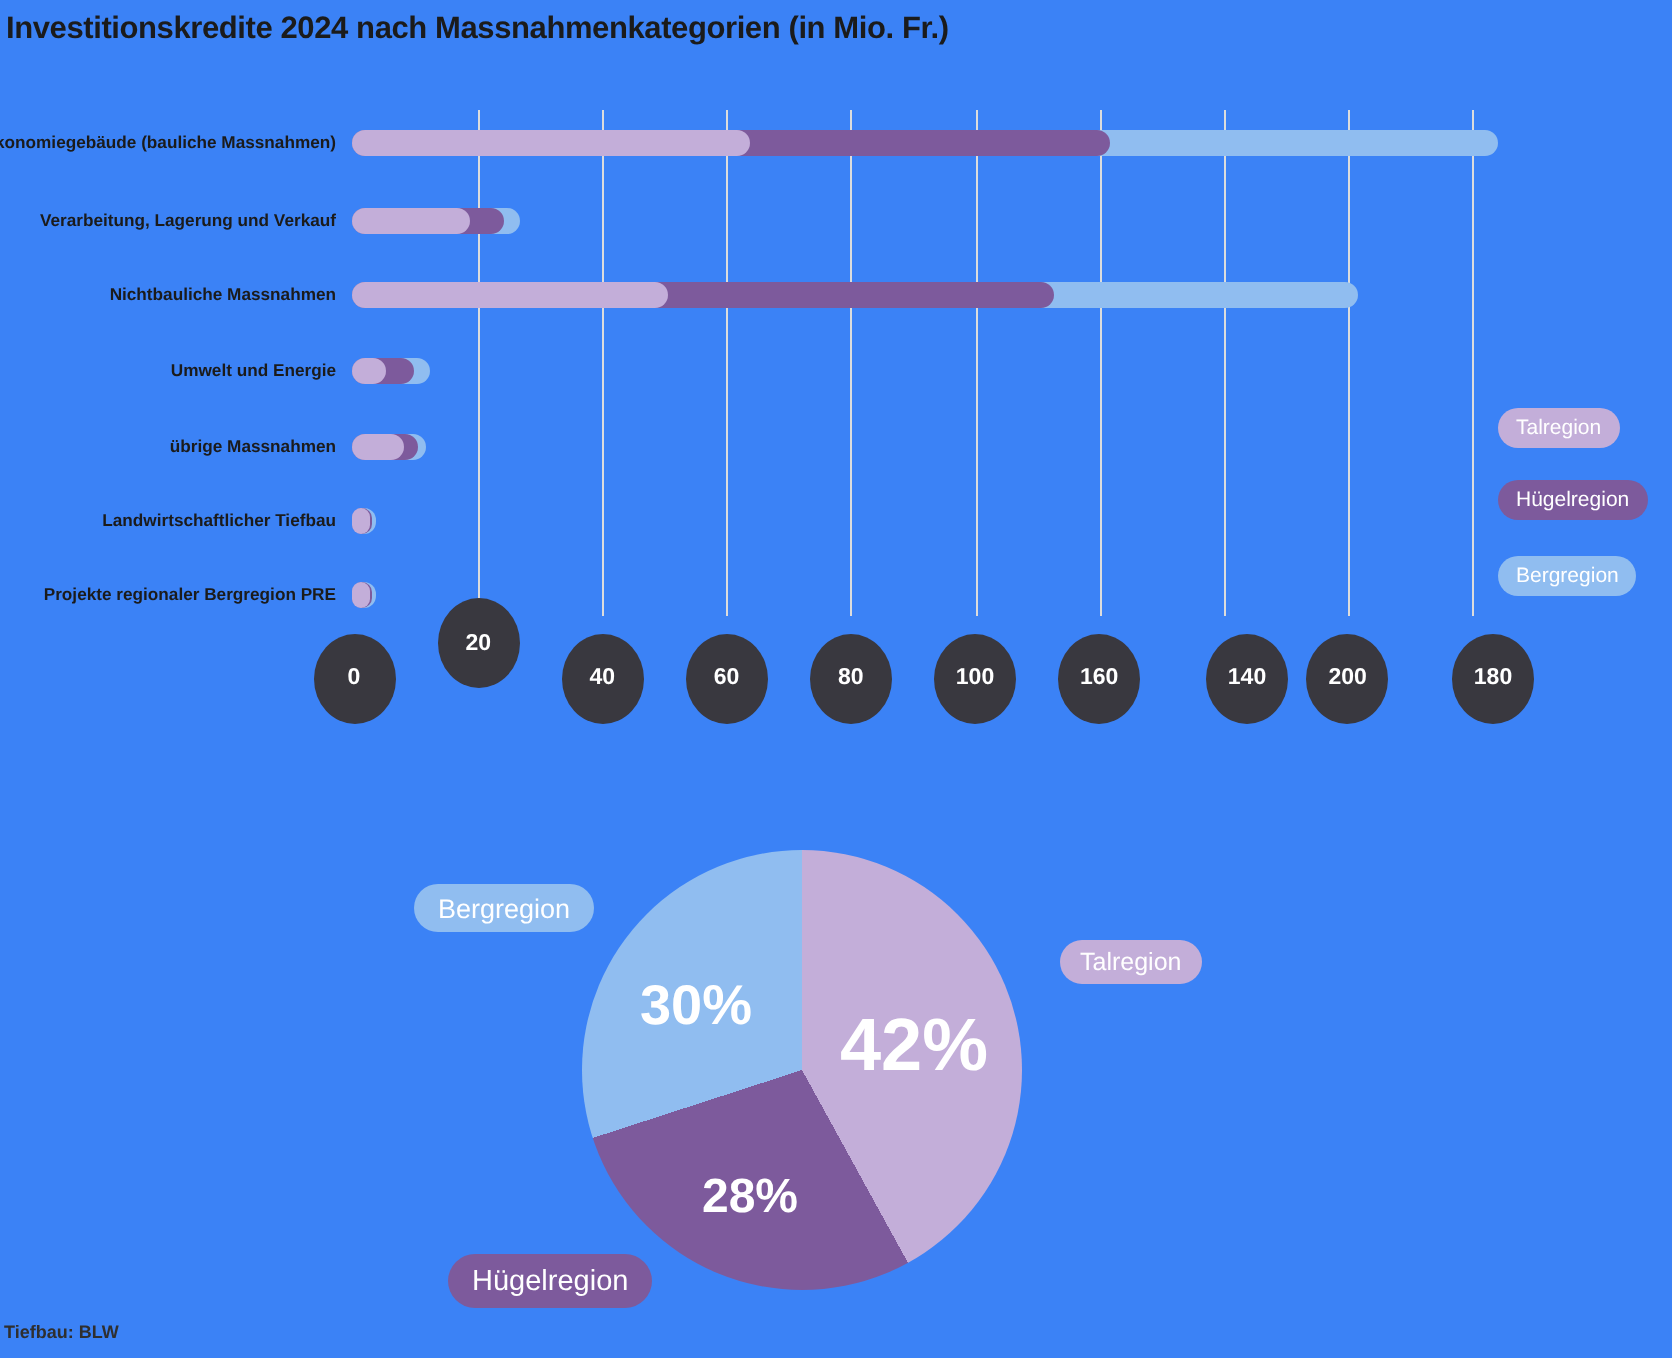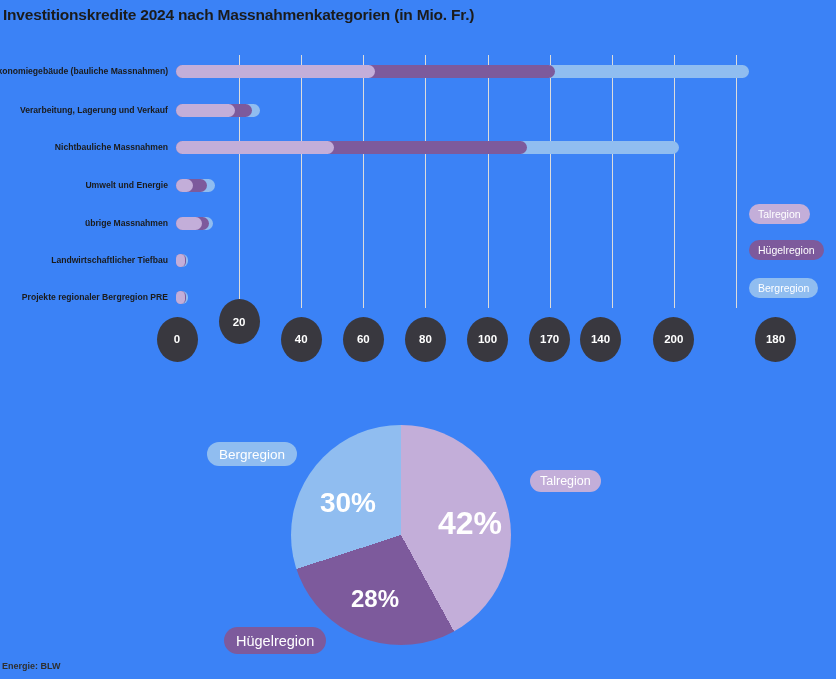--- a/index.html
+++ b/index.html
@@ -82,33 +82,33 @@
       <div class="bar-seg" style="left: 176px; top: 290.5px; width: 10px; background: rgb(125, 90, 156);"></div>
       <div class="bar-seg" style="left: 176px; top: 290.5px; width: 9px; background: rgb(195, 174, 217);"></div>
     </div>
   <div id="axis-layer">
       <div class="tick-circle" style="left: 156.5px; top: 316.5px; background: rgb(57, 56, 63); color: rgb(255, 255, 255);">0</div>
       <div class="tick-circle" style="left: 218.6px; top: 299px; background: rgb(57, 56, 63); color: rgb(255, 255, 255);">20</div>
       <div class="tick-circle" style="left: 280.7px; top: 316.5px; background: rgb(57, 56, 63); color: rgb(255, 255, 255);">40</div>
       <div class="tick-circle" style="left: 342.8px; top: 316.5px; background: rgb(57, 56, 63); color: rgb(255, 255, 255);">60</div>
       <div class="tick-circle" style="left: 404.9px; top: 316.5px; background: rgb(57, 56, 63); color: rgb(255, 255, 255);">80</div>
       <div class="tick-circle" style="left: 467px; top: 316.5px; background: rgb(57, 56, 63); color: rgb(255, 255, 255);">100</div>
-      <div class="tick-circle" style="left: 529.1px; top: 316.5px; background: rgb(57, 56, 63); color: rgb(255, 255, 255);">170</div>
-      <div class="tick-circle" style="left: 580px; top: 316.5px; background: rgb(57, 56, 63); color: rgb(255, 255, 255);">140</div>
+      <div class="tick-circle" style="left: 529.1px; top: 316.5px; background: rgb(57, 56, 63); color: rgb(255, 255, 255);">160</div>
+      <div class="tick-circle" style="left: 603px; top: 316.5px; background: rgb(57, 56, 63); color: rgb(255, 255, 255);">140</div>
       <div class="tick-circle" style="left: 653.3px; top: 316.5px; background: rgb(57, 56, 63); color: rgb(255, 255, 255);">200</div>
-      <div class="tick-circle" style="left: 755px; top: 316.5px; background: rgb(57, 56, 63); color: rgb(255, 255, 255);">180</div>
+      <div class="tick-circle" style="left: 726px; top: 316.5px; background: rgb(57, 56, 63); color: rgb(255, 255, 255);">180</div>
     </div>
   <div id="legend-layer">
       <div class="pill legend-pill" style="left: 749px; top: 204px; background: rgb(195, 174, 217);">Talregion</div>
       <div class="pill legend-pill" style="left: 749px; top: 240px; background: rgb(125, 90, 156);">Hügelregion</div>
       <div class="pill legend-pill" style="left: 749px; top: 278px; background: rgb(144, 189, 240);">Bergregion</div>
     </div>
   <div id="pie-slices" class="pie" style="background: conic-gradient(rgb(195, 174, 217) 0%, rgb(195, 174, 217) 42%, rgb(125, 90, 156) 42%, rgb(125, 90, 156) 70%, rgb(144, 189, 240) 70%, rgb(144, 189, 240) 100%);"></div>
   <div id="pie-labels">
-      <div class="pct-label" style="left: 470px; top: 523px; font-size: 32px;">42%</div>
+      <div class="pct-label" style="left: 457px; top: 523px; font-size: 37px;">42%</div>
       <div class="pill" style="left: 530px; top: 470px; height: 22px; border-radius: 11px; padding: 0px 10px; font-size: 12.5px; font-weight: normal; background: rgb(195, 174, 217);">Talregion</div>
       <div class="pct-label" style="left: 375px; top: 599px; font-size: 24px;">28%</div>
       <div class="pill" style="left: 224px; top: 627px; height: 27px; border-radius: 13.5px; padding: 0px 12px; font-size: 14.5px; font-weight: normal; background: rgb(125, 90, 156);">Hügelregion</div>
       <div class="pct-label" style="left: 348px; top: 503px; font-size: 28px;">30%</div>
       <div class="pill" style="left: 207px; top: 442px; height: 24px; border-radius: 12px; padding: 0px 12px; font-size: 13.5px; font-weight: normal; background: rgb(144, 189, 240);">Bergregion</div>
     </div>
-  <div class="source">Energie: BLW</div>
+  <div class="source">Tiefbau: BLW</div>
 </div>
 
 </body></html>

